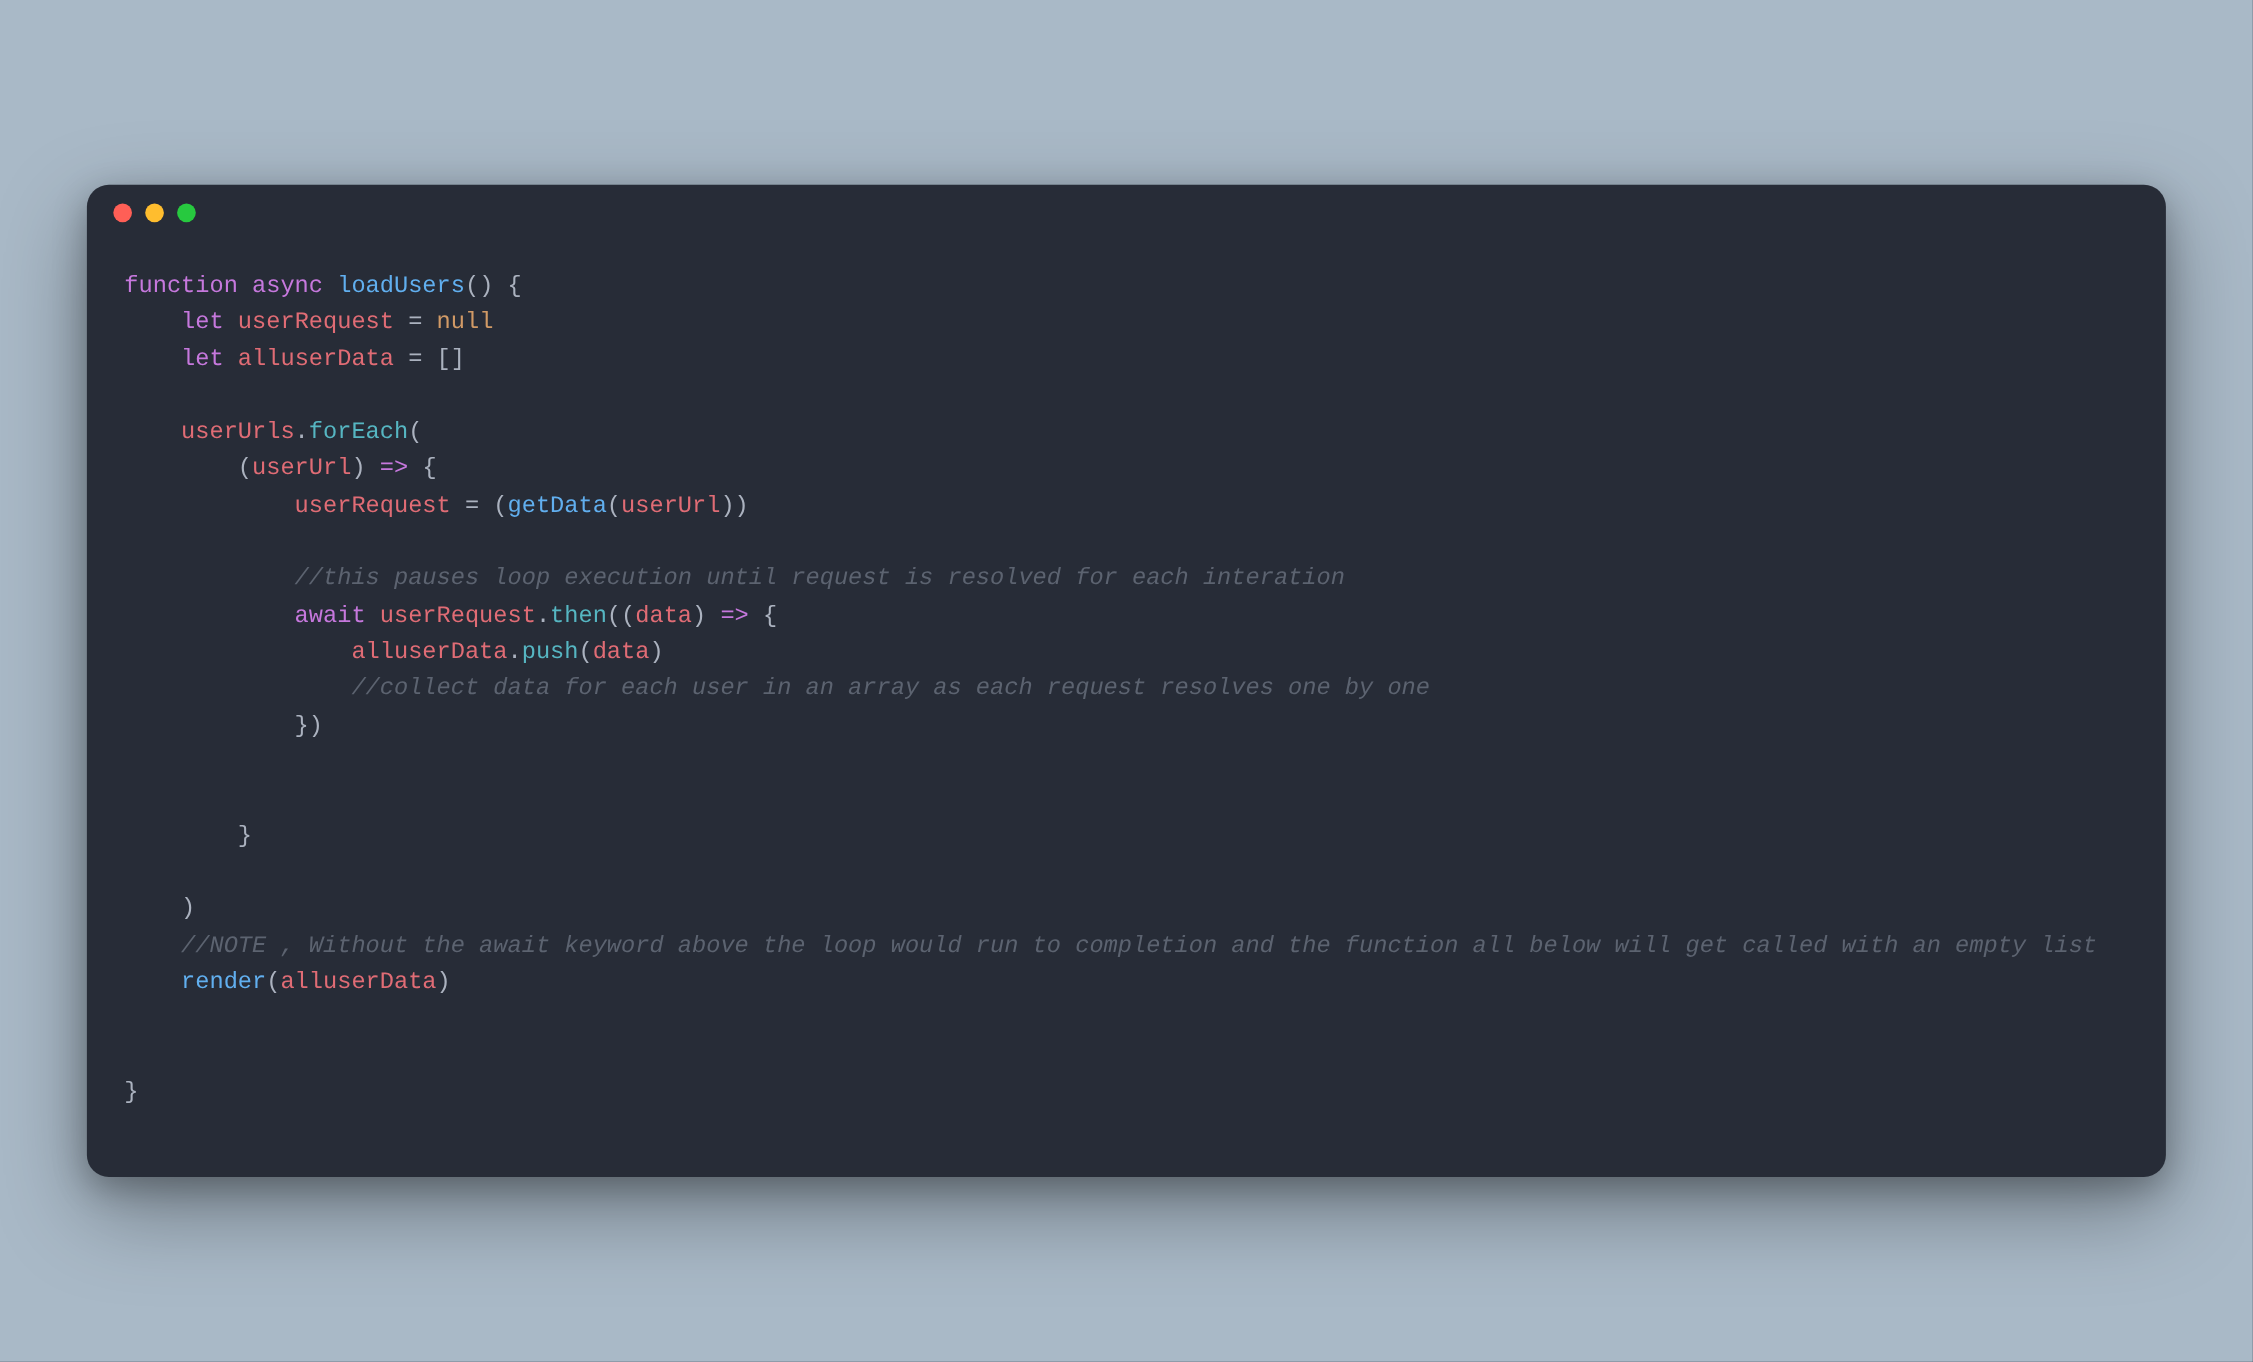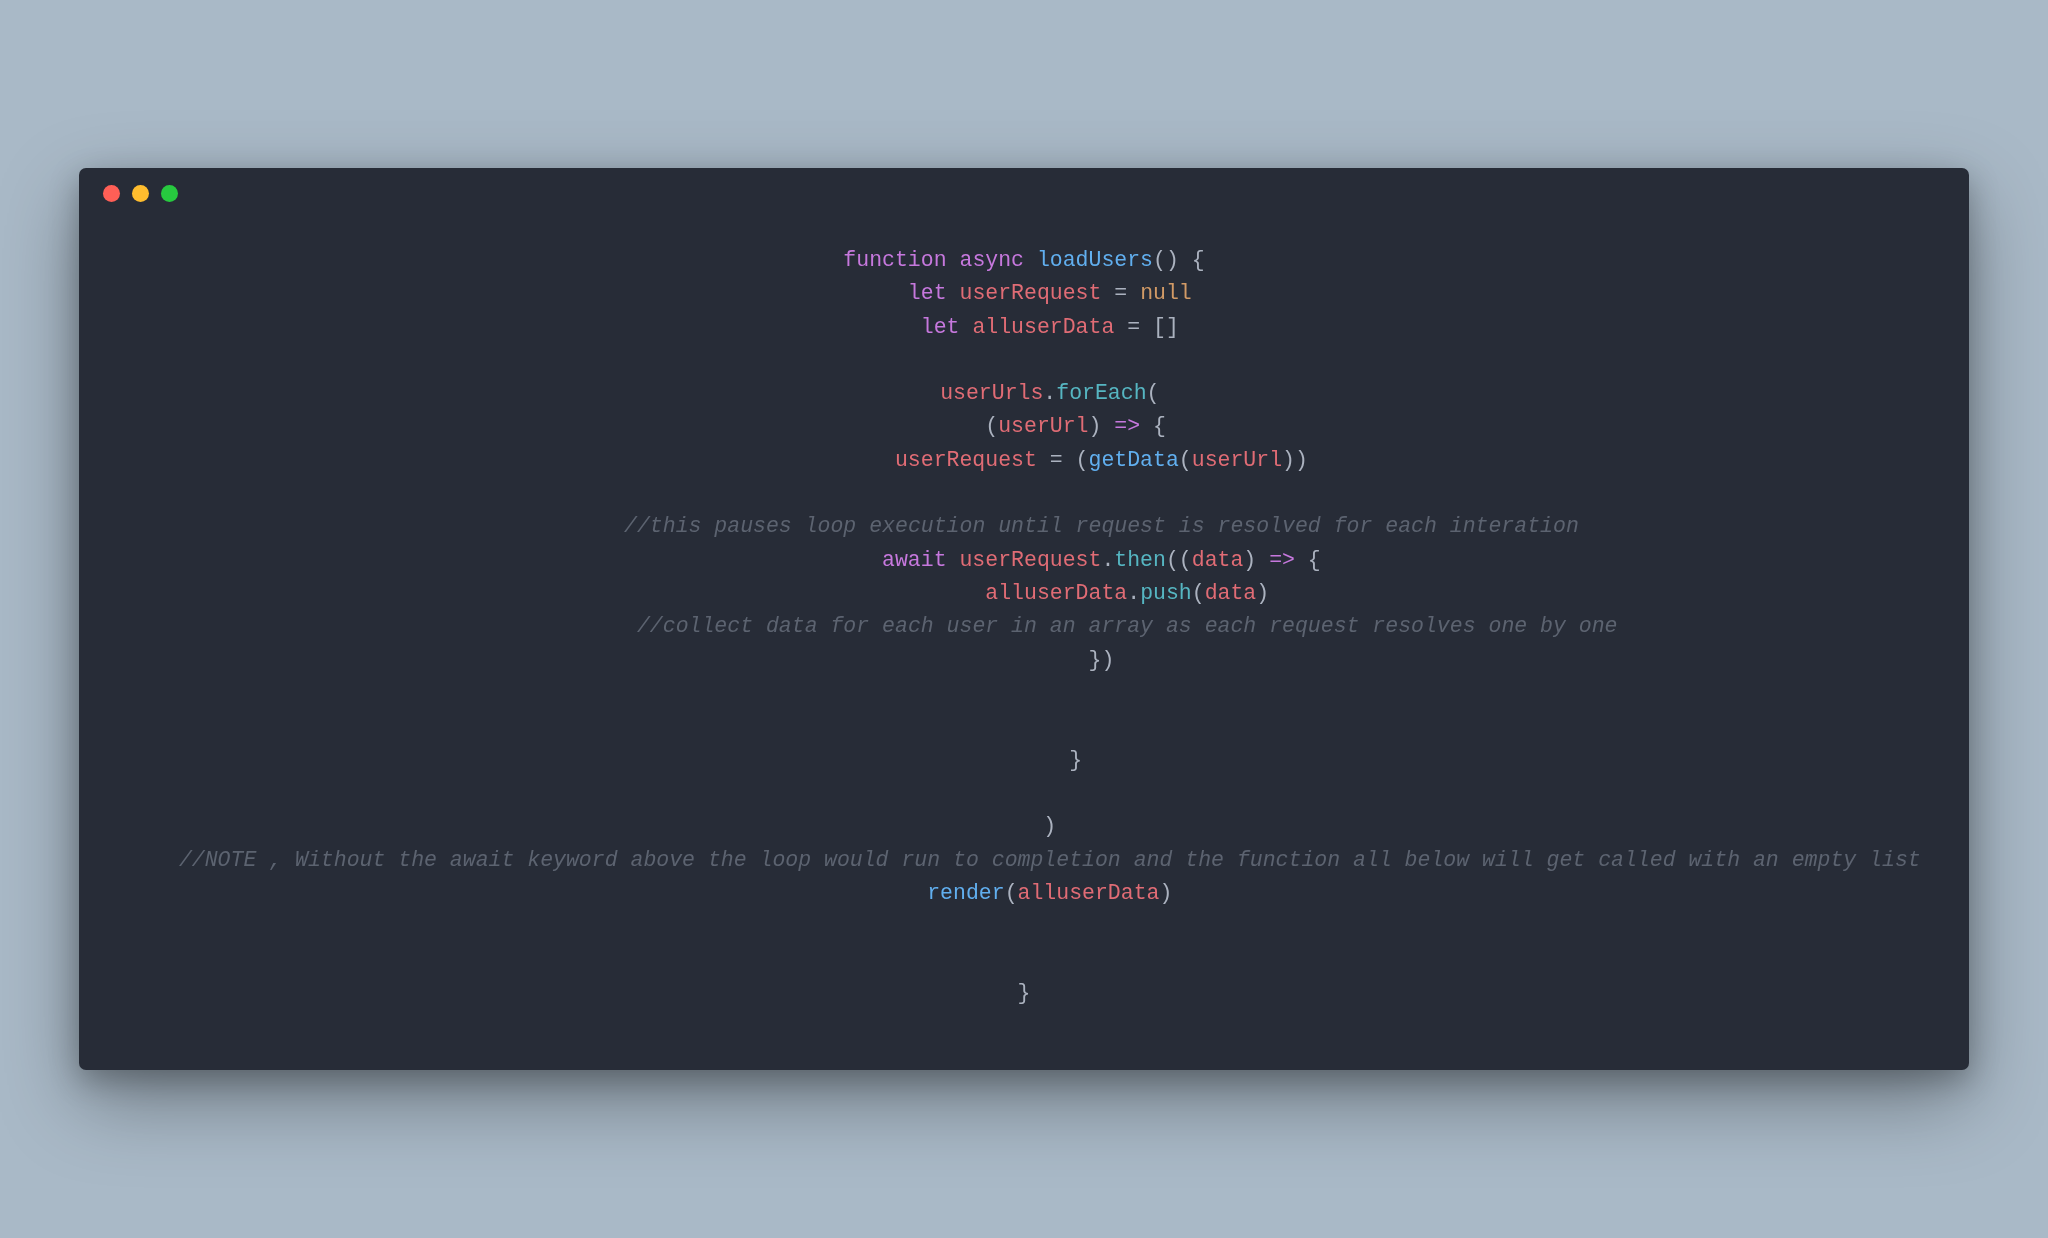--- a/index.html
+++ b/index.html
@@ -13,24 +13,23 @@
     height: 1238px;
     display: flex;
     align-items: center;
     justify-content: center;
     font-family: "SF Mono", Menlo, Monaco, Consolas, "Courier New", monospace;
     overflow: hidden;
   }
   .window {
     width: 1890px;
     background: #272c37;
-    border-radius: 7px;
+    border-radius: 20px;
     box-shadow: 0 30px 80px rgba(0,0,0,0.35), 0 10px 30px rgba(0,0,0,0.25);
     overflow: hidden;
-    text-align: center;
   }
   .titlebar {
     height: 52px;
     display: flex;
     align-items: center;
     padding-left: 24px;
     gap: 12px;
   }
   .dot {
     width: 17px;

